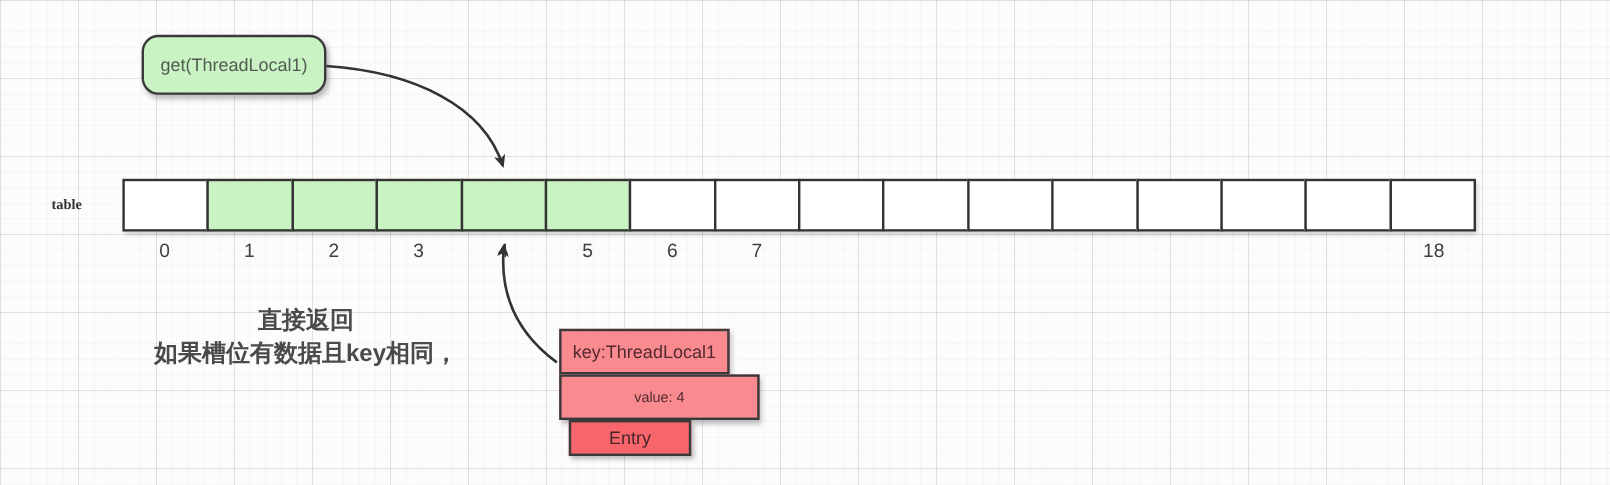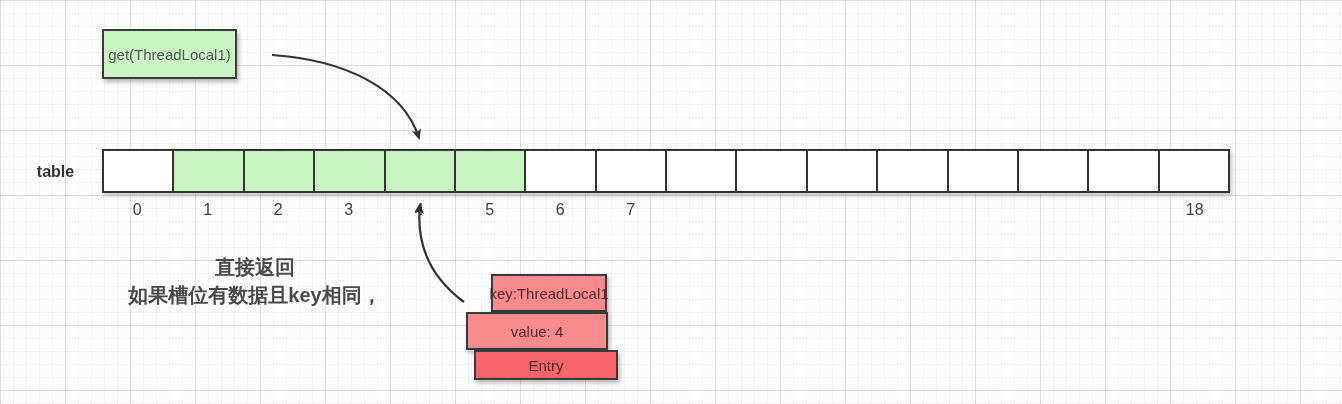--- a/index.html
+++ b/index.html
@@ -24,33 +24,35 @@
   .shape {
     position: absolute;
     border: 2px solid #3a3a3a;
     box-shadow: 2px 3px 4px rgba(50,50,50,0.32);
     display: flex;
     align-items: center;
     justify-content: center;
   }
 
   .get-box {
-    left: 102px; top: 29px; width: 135px; height: 50px;
+    left: 118px; top: 29px; width: 154px; height: 50px;
     background: var(--green-fill);
     color: #535c53;
     font-size: 15px;
+    border-radius: 14px;
   }
 
   .table-label {
     position: absolute;
     left: 18px; top: 163px; width: 75px;
     text-align: center;
-    font-size: 16px;
+    font-size: 12px;
     font-weight: bold;
     color: #333333;
+    font-family: Liberation Serif, serif;
   }
 
   .table-row {
     position: absolute;
     left: 102px; top: 149px; width: 1128px; height: 44px;
     display: flex;
     box-shadow: 2px 3px 4px rgba(50,50,50,0.25);
   }
   .cell {
     flex: 1 1 0;
@@ -76,33 +78,33 @@
     position: absolute;
     left: 105px; top: 253px; width: 300px;
     text-align: center;
     font-size: 20px;
     font-weight: bold;
     color: #4a4a4a;
     line-height: 28px;
   }
 
   .key-box {
-    left: 491px; top: 274px; width: 116px; height: 38px;
+    left: 466px; top: 274px; width: 142px; height: 38px;
     background: var(--red-light-fill);
     color: #51292e;
     font-size: 15px;
   }
   .value-box {
-    left: 466px; top: 312px; width: 142px; height: 38px;
+    left: 466px; top: 312px; width: 167px; height: 38px;
     background: var(--red-light-fill);
     color: #51292e;
-    font-size: 15px;
+    font-size: 12px;
   }
   .entry-box {
-    left: 474px; top: 350px; width: 144px; height: 30px;
+    left: 474px; top: 350px; width: 102px; height: 30px;
     background: var(--red-fill);
     color: #47262a;
     font-size: 15px;
   }
 
   .arrow-layer {
     position: absolute;
     left: 0; top: 0;
     width: 1342px; height: 404px;
     pointer-events: none;

